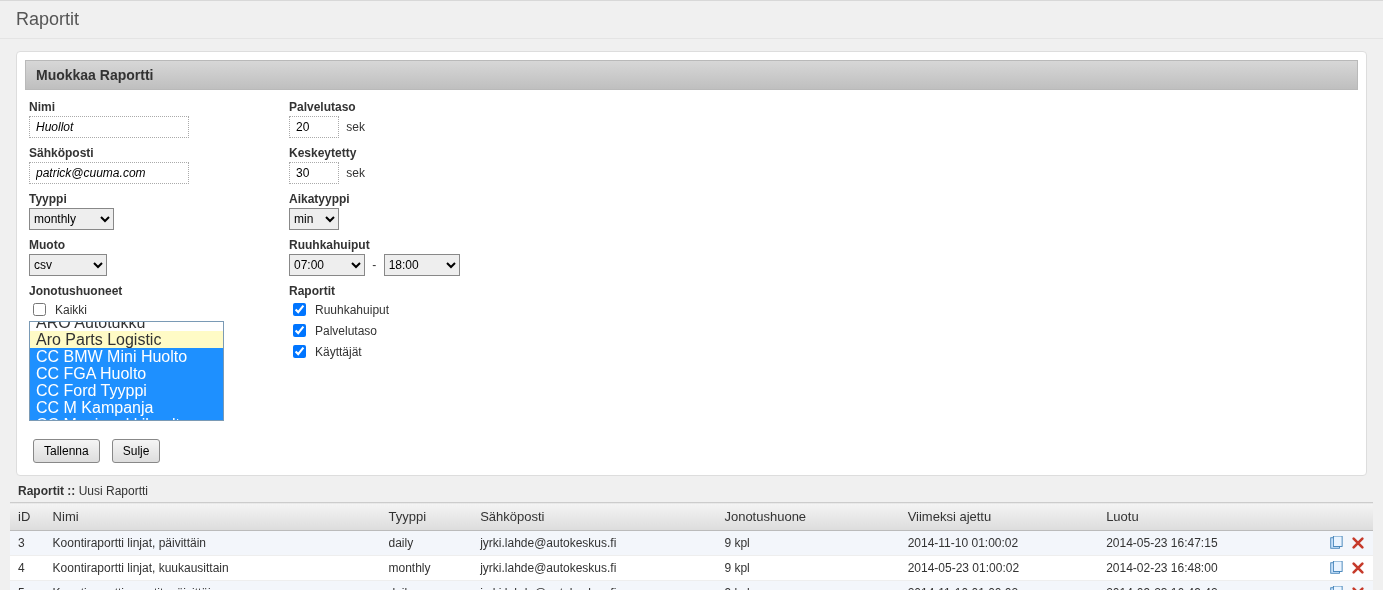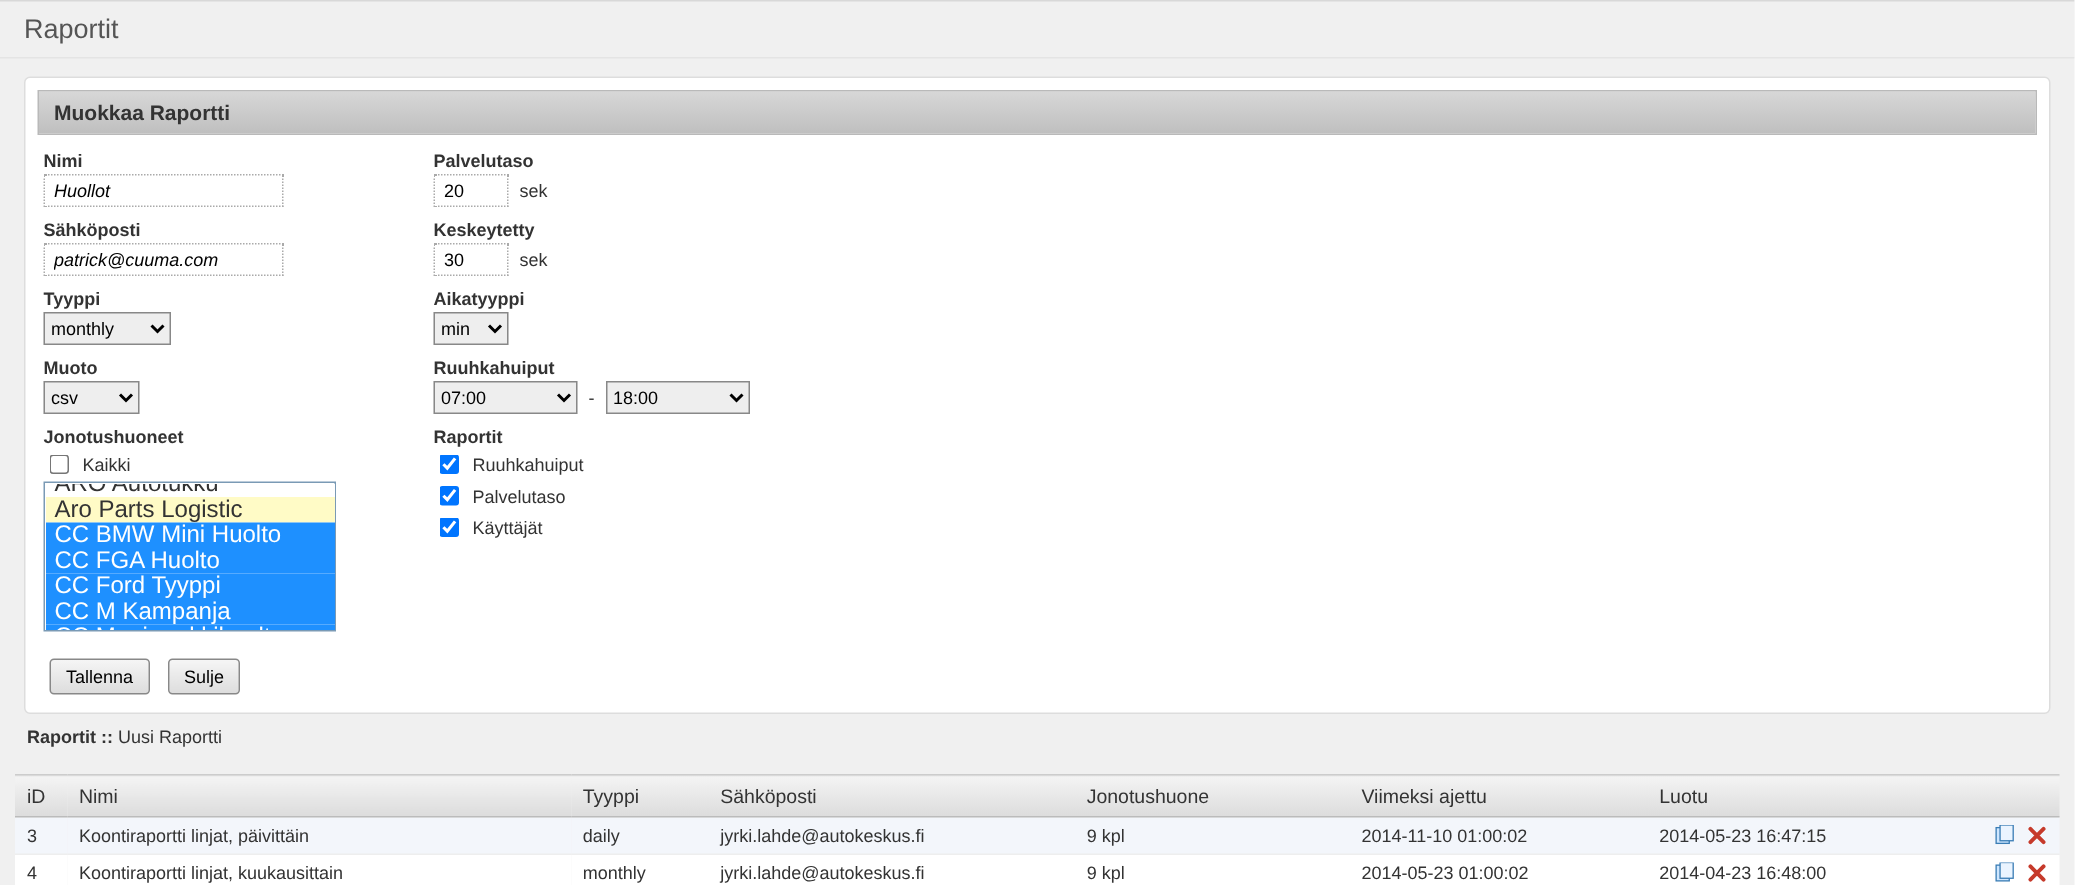--- a/index.html
+++ b/index.html
@@ -58,23 +58,23 @@
   .w160 { width: 160px; font-style: italic; }
   .w50  { width: 50px; }
   .unit { margin-left: 4px; font-size: 12px; }
   select {
     font-size: 12px;
     height: 22px;
     border: 1px solid #888;
     background: #eee;
   }
   .sel80 { width: 85px; }
-  .sel60 { width: 64px; }
+  .sel60 { width: 78px; }
   .sel55 { width: 50px; }
-  .sel70 { width: 96px; }
+  .sel70 { width: 76px; }
   .dash { margin: 0 4px; }
   .chk-row { display: flex; align-items: center; gap: 6px; margin-bottom: 2px; }
   .listbox {
     width: 195px;
     height: 100px;
     border: 1px solid #7a9ab5;
     background: #fff;
     overflow-y: scroll;
     font-size: 16px;
     position: relative;
@@ -91,21 +91,21 @@
   .btn {
     font-size: 12px;
     padding: 4px 10px;
     border: 1px solid #888;
     background: linear-gradient(#f5f5f5,#ddd);
     border-radius: 3px;
     cursor: pointer;
   }
   .btn-row { margin: 10px 0 4px 8px; display:flex; gap:12px; }
   .breadcrumb {
-    margin: 6px 18px 18px;
+    margin: 6px 18px 4px;
     font-size: 12px;
   }
   .breadcrumb .strong { font-weight: bold; color:#333; }
   .breadcrumb .seg    { color:#333; }
   table.grid {
     width: calc(100% - 20px);
     margin: 0 10px;
     border-collapse: collapse;
     font-size: 12px;
   }
@@ -277,21 +277,21 @@
           </div>
         </td>
       </tr>
       <tr>
         <td>4</td>
         <td>Koontiraportti linjat, kuukausittain</td>
         <td>monthly</td>
         <td>jyrki.lahde@autokeskus.fi</td>
         <td>9 kpl</td>
         <td>2014-05-23 01:00:02</td>
-        <td>2014-04-23 16:48:00</td>
+        <td>2014-02-23 16:48:00</td>
         <td>
           <div class="actions">
             <span class="icon icon-edit"><svg viewBox="0 0 16 16">
                 <rect x="2" y="2" width="10" height="12" fill="#cfe7ff" stroke="#3a7db5"></rect>
                 <rect x="5" y="0" width="10" height="12" fill="#eaf4ff" stroke="#3a7db5"></rect>
               </svg></span>
             <span class="icon icon-del"><svg viewBox="0 0 16 16">
                 <path d="M3 3 L13 13 M13 3 L3 13" stroke="#c63a2b" stroke-width="3" stroke-linecap="round"></path>
               </svg></span>
           </div>

